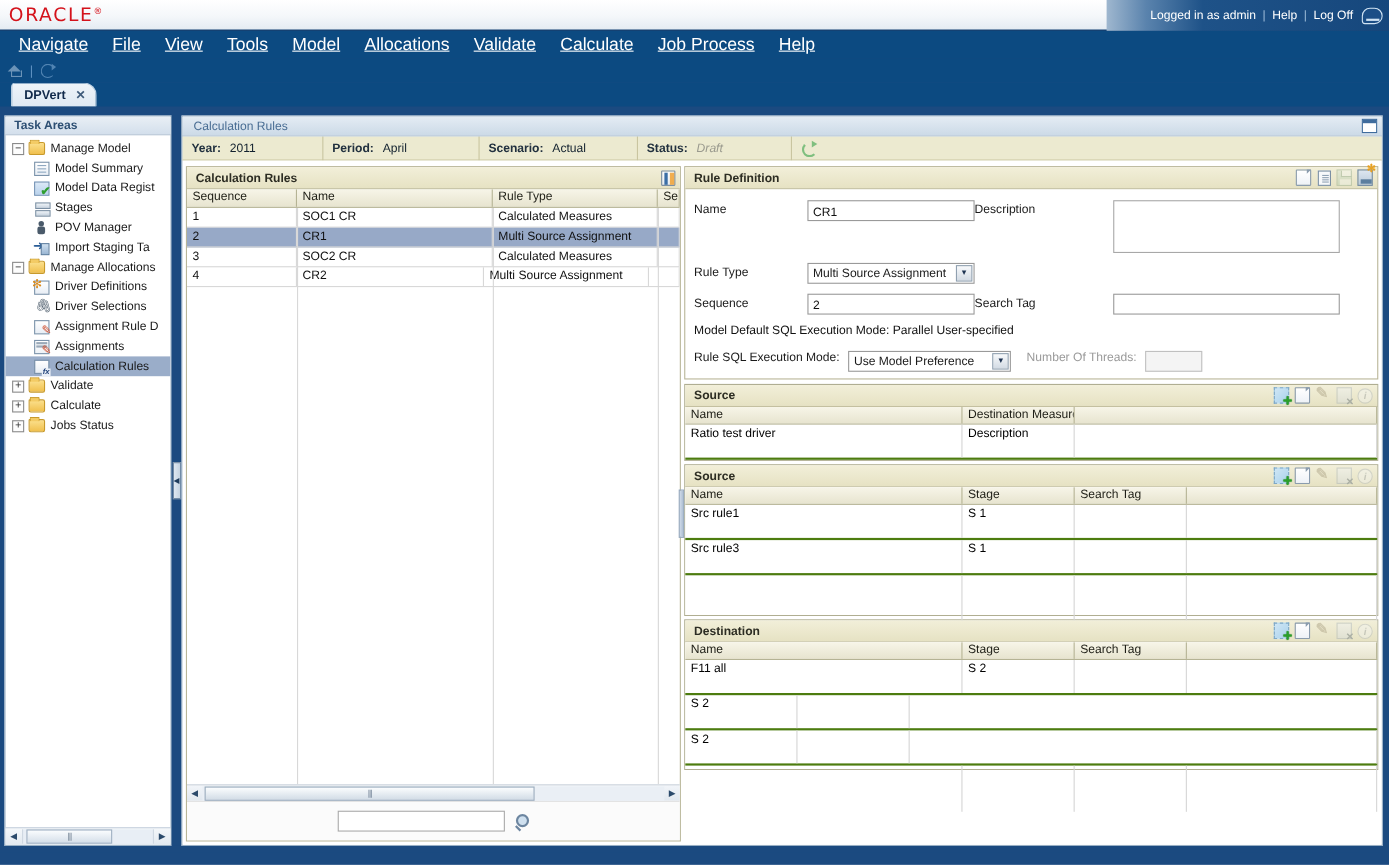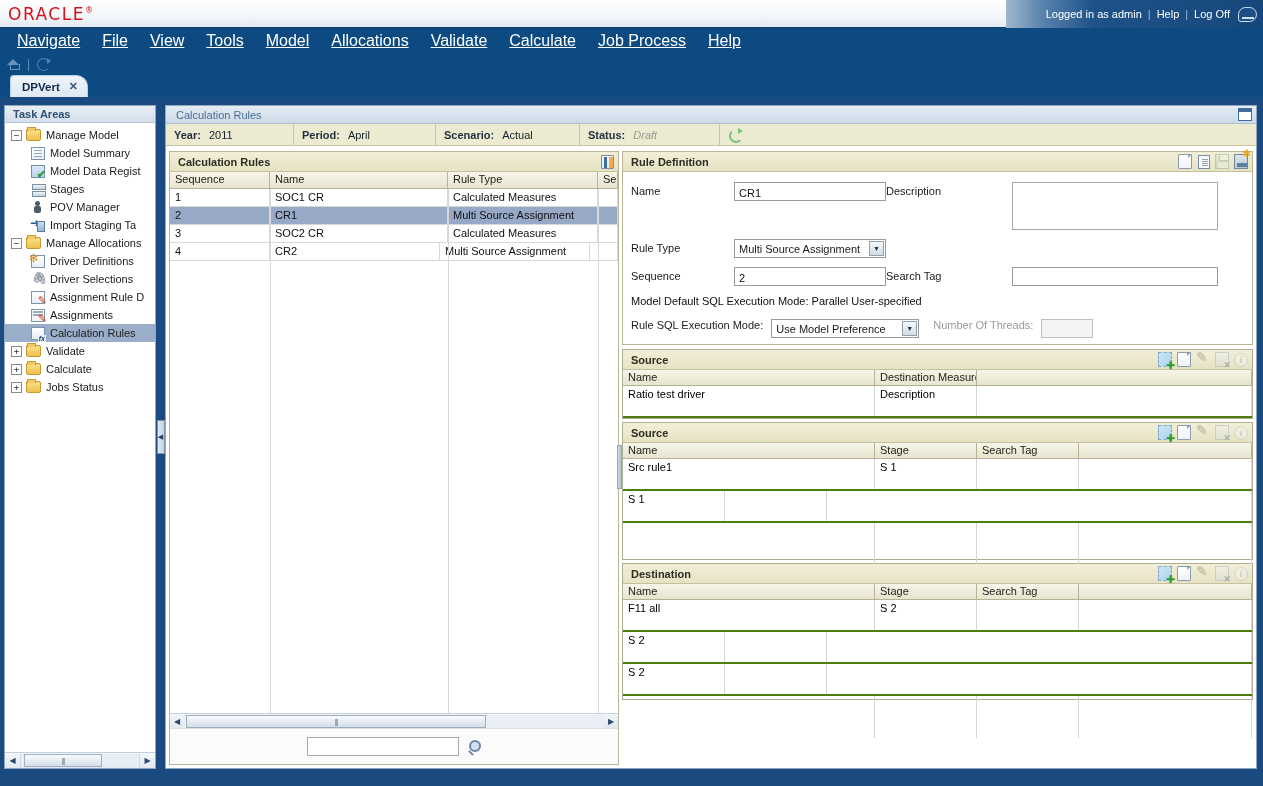--- a/index.html
+++ b/index.html
@@ -864,20 +864,21 @@
               <div style="width:102px">Search Tag</div>
               <div style="flex:1"></div>
             </div>
             <div class="subrow">
               <div style="width:252px">Src rule1</div>
               <div style="width:102px">S 1</div>
               <div style="width:102px"></div>
               <div style="flex:1"></div>
             </div>
             <div class="subrow">
+              <div style="width:252px">Src rule3</div>
               <div style="width:102px">S 1</div>
               <div style="width:102px"></div>
               <div style="flex:1"></div>
             </div>
             <div class="subrow" style="height:62px;border-bottom:none">
               <div style="width:252px"></div>
               <div style="width:102px"></div>
               <div style="width:102px"></div>
               <div style="flex:1"></div>
             </div>

